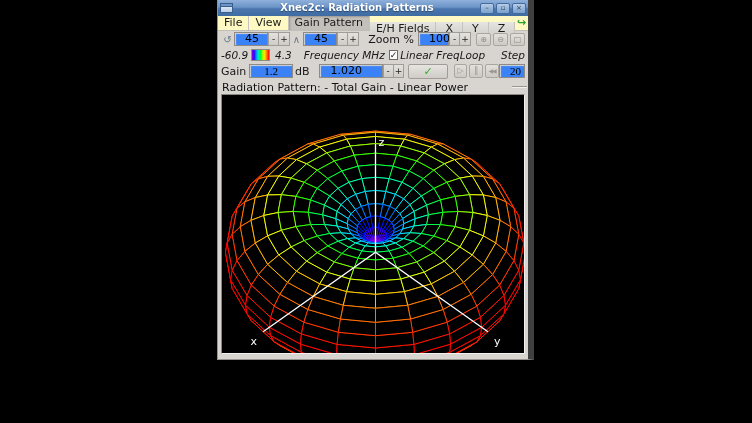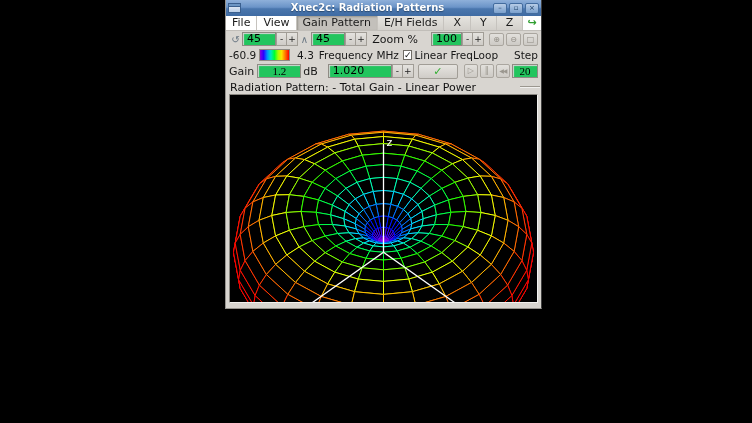--- a/index.html
+++ b/index.html
@@ -2,53 +2,53 @@
 <html><head>
 <meta charset="utf-8">
 <style>
   * { box-sizing: border-box; }
   html,body { margin:0; padding:0; }
   body {
     width:752px; height:423px; background:#000; position:relative;
     font-family:"DejaVu Sans", sans-serif; overflow:hidden;
   }
   .window {
-    position:absolute; left:225px; top:0; width:317px; height:309px;
+    position:absolute; left:217px; top:0; width:317px; height:360px;
     background:#d8d5d0; display:flex; flex-direction:column;
-    border-left:1px solid #97948f; border-right:1px solid #404040;
+    border-left:1px solid #97948f; border-right:6px solid #404040;
     border-bottom:1px solid #97948f;
   }
   
   .titlebar {
     height:16px; flex:0 0 16px; display:flex; align-items:center; padding:0 2px;
     background:linear-gradient(#8fb0da 0%, #6b94c8 45%, #4a76ad 55%, #3f6ba3 100%);
   }
   .win-icon { width:13px; height:10px; background:linear-gradient(#f2f6fb,#b9cde6); border:1px solid #3a5f8e; margin-right:3px; }
   .win-icon i { display:block; height:3px; background:#6d96c4; border-bottom:1px solid #3a5f8e; }
   .title { flex:1; text-align:center; color:#fff; font-weight:bold; font-size:10px; line-height:16px; text-shadow:0 1px 1px #2a4a70; white-space:nowrap; }
   .tb-btn {
     width:14px; height:11px; margin-left:2px; border-radius:2px;
     background:linear-gradient(#b7cce6,#7aa0cd); border:1px solid #436c9e;
     color:#17395f; font-size:7px; line-height:9px; text-align:center; cursor:default;
   }
   
-  .menubar { height:15px; flex:0 0 15px; display:flex; align-items:flex-end; background:#ffffff; border-bottom:1px solid #c1beb9; font-size:11px; }
+  .menubar { height:15px; flex:0 0 15px; display:flex; align-items:center; background:#fef9c3; border-bottom:1px solid #c1beb9; font-size:11px; }
   .menu-item { padding:0 6px; line-height:14px; color:#1a1a1a; border-right:1px solid #c6c3be; white-space:nowrap; }
   .menu-item.pressed { background:#c3c0bb; box-shadow:inset 1px 1px 2px #98958e; }
   .menu-item.btn { background:linear-gradient(#e6e4e0,#d2cfca);margin-top:12px; }
   .redo { width:20px; text-align:center; color:#2f9e2f; font-weight:bold; line-height:14px; font-size:11px; }
   
   .trow { display:flex; align-items:center; padding:0 3px; font-size:11px; white-space:nowrap; color:#171717; }
   .row-view { height:16px; flex:0 0 16px; }
-  .row-freq { height:15px; flex:0 0 15px; font-size:10.5px; }
+  .row-freq { height:15px; flex:0 0 15px; font-size:10.5px;font-style:italic; }
   .row-gain { height:18px; flex:0 0 18px; }
   .tool-icon { color:#6b7884; font-size:10px; width:13px; text-align:center; }
   .entry {
-    background:#22c55e; border:1px solid #8f8b84; box-shadow:inset 1px 1px 1px #d5d5d5;
-    height:14px; line-height:12px; font-size:11px; padding:0 4px; color:#000;
+    background:#3b82f6; border:1px solid #8f8b84; box-shadow:inset 1px 1px 1px #d5d5d5;
+    height:14px; line-height:12px; font-size:11px; padding:0 10px; color:#000;
   }
   .entry.center { text-align:center;font-family:Liberation Serif, serif; }
   .spin { width:11px; height:14px; background:linear-gradient(#e4e2de,#cfccc7); border:1px solid #a19d96; border-left:none; font-size:9px; line-height:12px; text-align:center; color:#222; }
   .spin.first { border-left:1px solid #a19d96; }
   .mini-btn {
     width:15px; height:13px; margin-left:2px; background:linear-gradient(#e2e0dc,#cdcac5);
     border:1px solid #aaa69f; border-radius:2px; color:#8f8b84; font-size:8px; line-height:11px; text-align:center;
   }
   .colorbar { width:48px; height:12px; border:1px solid #8f8b84; margin:0 3px; }
   .checkbox { width:10px; height:10px; background:#fff; border:1px solid #6f6b64; font-size:9px; line-height:9px; text-align:center; color:#111; margin:0 2px 0 4px; }
@@ -93,35 +93,35 @@
 
   <div class="trow row-view">
     <span class="tool-icon">↺</span>
     <span class="entry" style="width:34px">45</span>
     <span class="spin first">-</span>
     <span class="spin">+</span>
     <span class="tool-icon">∧</span>
     <span class="entry" style="width:34px">45</span>
     <span class="spin first">-</span>
     <span class="spin">+</span>
-    <span class="push" style="margin-right:13px">Zoom %</span>
+    <span class="push" style="margin-right:4px">Zoom %</span>
     <span class="entry" style="width:31px">100</span>
     <span class="spin first">-</span>
     <span class="spin">+</span>
     <span class="mini-btn" style="margin-left:5px">⊕</span>
     <span class="mini-btn">⊖</span>
     <span class="mini-btn">□</span>
   </div>
 
   <div class="trow row-freq">
     <span>-60.9</span>
     <span class="colorbar" style="background: linear-gradient(to right, rgb(139, 0, 224), rgb(42, 0, 255), rgb(0, 144, 255), rgb(0, 232, 192), rgb(0, 255, 48), rgb(168, 255, 0), rgb(255, 224, 0), rgb(255, 112, 0), rgb(255, 0, 0));"></span>
     <span class="gap"></span>
     <span>4.3</span>
-    <span style="margin-left:5px">Frequency MHz</span>
+    <span style="margin-left:12px">Frequency MHz</span>
     <span class="checkbox">✓</span>
     <span>Linear Freq</span>
     <span class="push">Loop</span>
     <span style="margin-left:16px">Step</span>
   </div>
 
   <div class="trow row-gain">
     <span>Gain</span>
     <span class="entry center" style="width:44px;margin-left:3px">1.2</span>
     <span style="margin-left:2px">dB</span>

